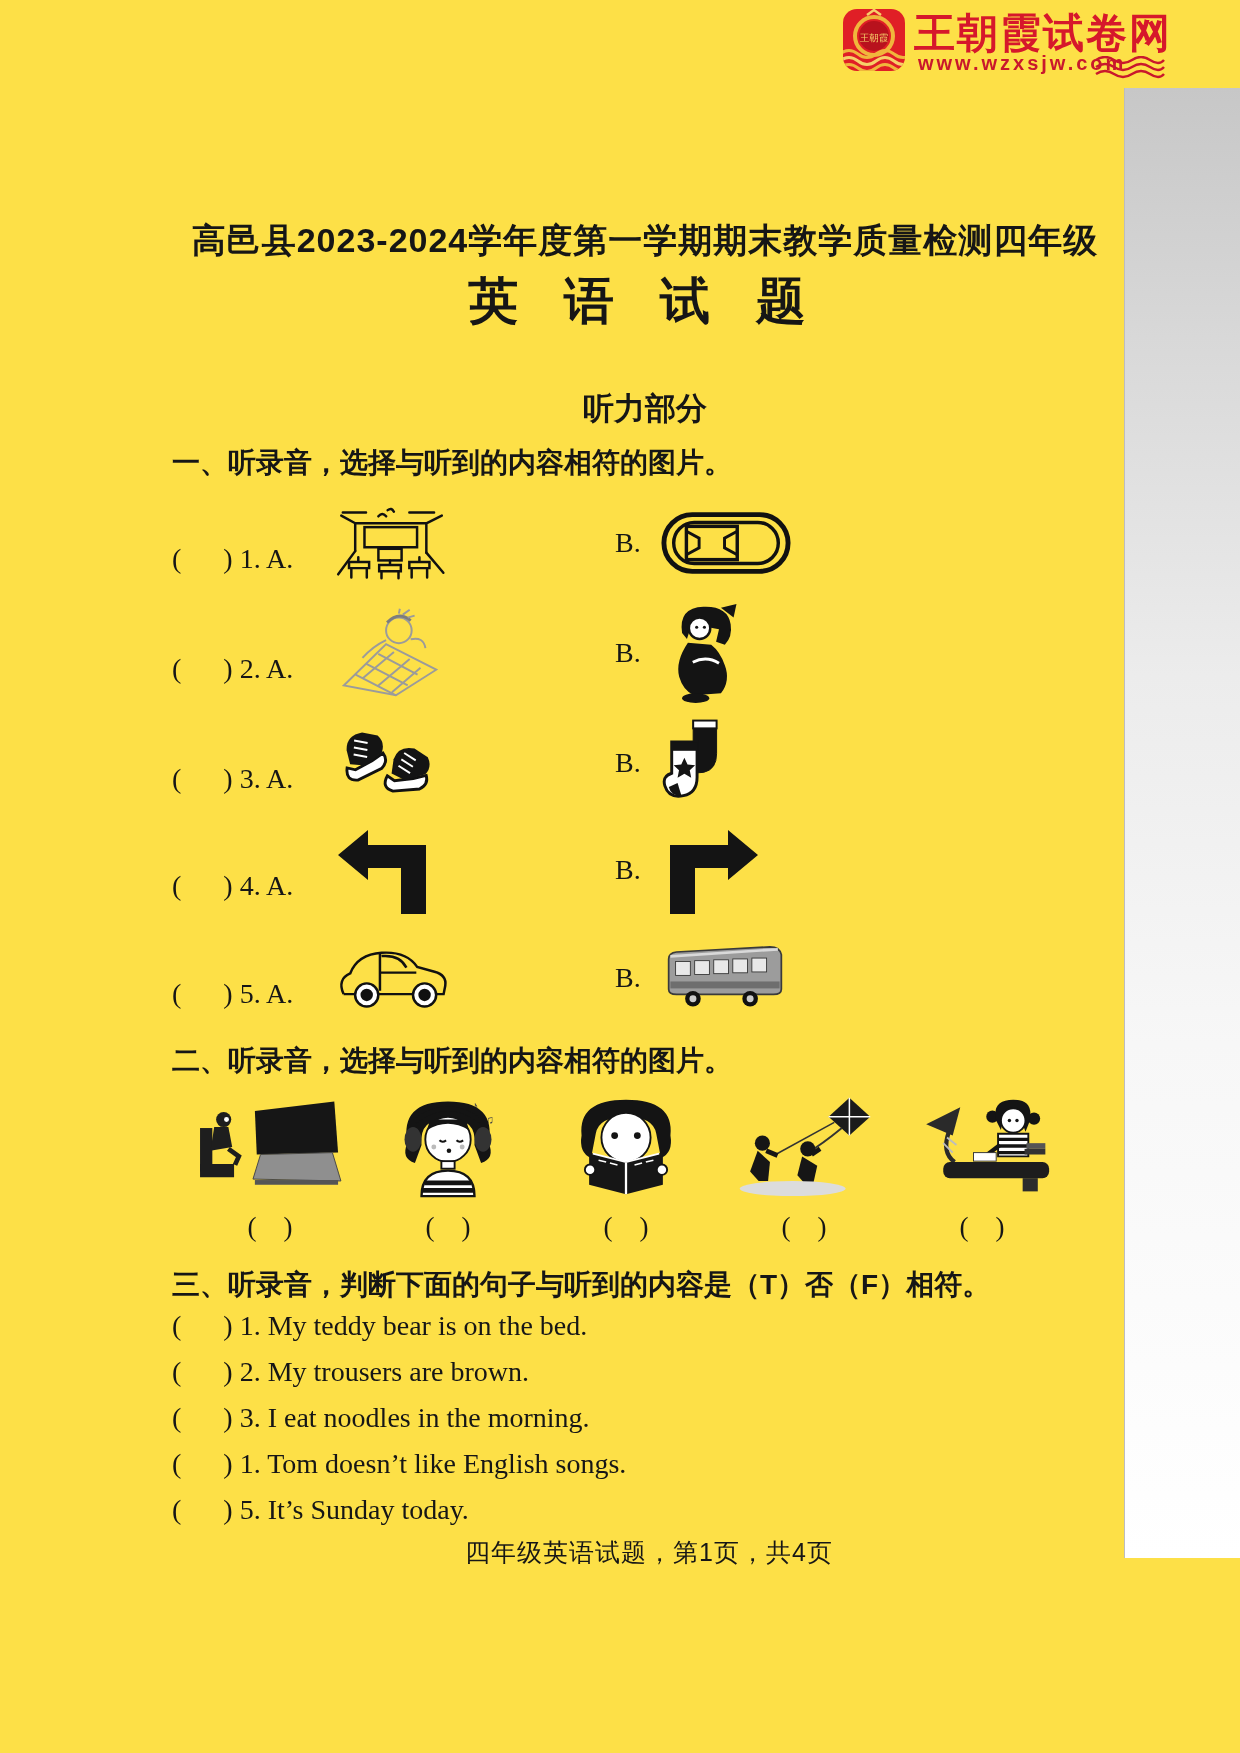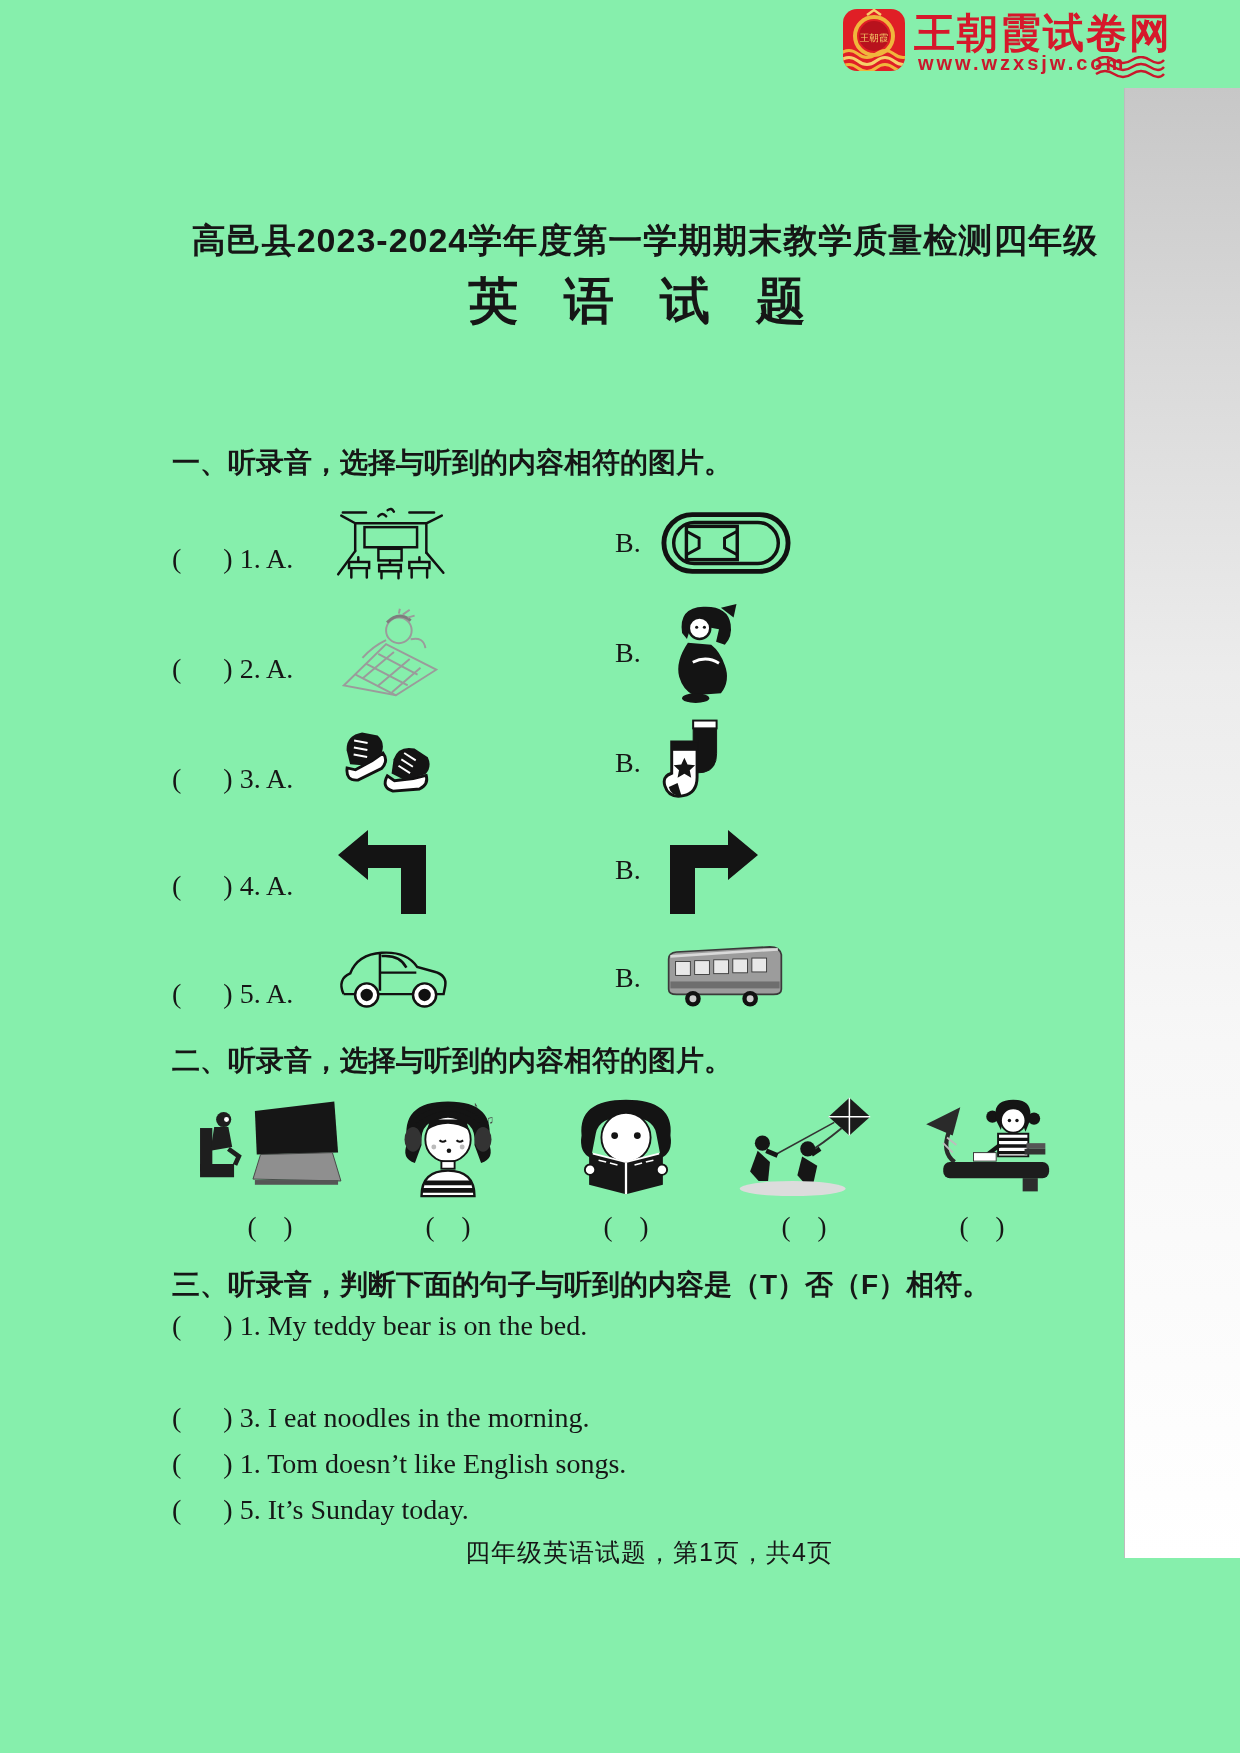--- a/index.html
+++ b/index.html
@@ -1,16 +1,16 @@
 <!DOCTYPE html>
 <html><head>
 <meta charset="utf-8">
 <style>
   html,body{margin:0;padding:0;background:#e9e9e9;}
-  .page{position:relative;width:1240px;height:1753px;background:#86efac;overflow:hidden;
+  .page{position:relative;width:1240px;height:1753px;background:#fde047;overflow:hidden;
         font-family:"Liberation Sans",sans-serif;color:#161616;}
   .abs{position:absolute;}
   .hei{font-family:"Liberation Sans",sans-serif;font-weight:700;}
   .serif{font-family:"Liberation Serif",serif;}
   .pre{white-space:pre;}
   .center{text-align:center;}
   
   .edge-band{left:1124px;top:88px;width:116px;height:1470px;
     background:linear-gradient(180deg,#c7c7c7 0%,#d9d9d9 18%,#ececec 40%,#f7f7f7 65%,#ffffff 100%);
     border-left:1px solid #bdbdbd;}
@@ -80,20 +80,21 @@
         <path d="M2 11q9-6 18 0t18 0 18 0 14 0"></path>
         <path d="M2 18q9-6 18 0t18 0 18 0 14 0"></path>
       </g>
     </svg>
   </div>
 
   <div class="abs hei center exam-title">高邑县2023-2024学年度第一学期期末教学质量检测四年级</div>
   <div class="abs hei center paper-title">英 语 试 题</div>
 
 
+  <div class="abs hei center part-title">听力部分</div>
 
   <div class="abs hei sec-h" style="top:444px">一、听录音，选择与听到的内容相符的图片。</div>
 
   <div class="abs q-row" style="top:488px">
     <span class="q-left serif"><span class="pre">(      ) </span><span>1. A.</span></span>
     <span class="q-aimg">
       <svg width="116" height="96" viewBox="0 0 150 95">
         <g stroke="#111" stroke-width="3.2" fill="none" stroke-linecap="round">
           <path d="M14 8h30M100 8h32M60 13q5-6 10 0M72 5q5-4 8 2"></path>
           <path d="M30 22h92M30 22L12 12M122 22l20-10M30 22v36M122 22v38"></path>
@@ -333,19 +334,20 @@
         </svg>
       </div>
       <div class="pic-blank serif pre">(    )</div>
     </div>
 
   </div>
 
   <div class="abs hei sec-h" style="top:1266px">三、听录音，判断下面的句子与听到的内容是（T）否（F）相符。</div>
 
   <div class="abs serif tf-row" style="top:1310px"><span class="pre">(      ) </span><span>1. My teddy bear is on the bed.</span></div>
+  <div class="abs serif tf-row" style="top:1356px"><span class="pre">(      ) </span><span>2. My trousers are brown.</span></div>
   <div class="abs serif tf-row" style="top:1402px"><span class="pre">(      ) </span><span>3. I eat noodles in the morning.</span></div>
   <div class="abs serif tf-row" style="top:1448px"><span class="pre">(      ) </span><span>1. Tom doesn’t like English songs.</span></div>
   <div class="abs serif tf-row" style="top:1494px"><span class="pre">(      ) </span><span>5. It’s Sunday today.</span></div>
 
   <div class="abs hei footer-line" style="font-weight:500">四年级英语试题，第1页，共4页</div>
 
 </div>
 
 </body></html>

